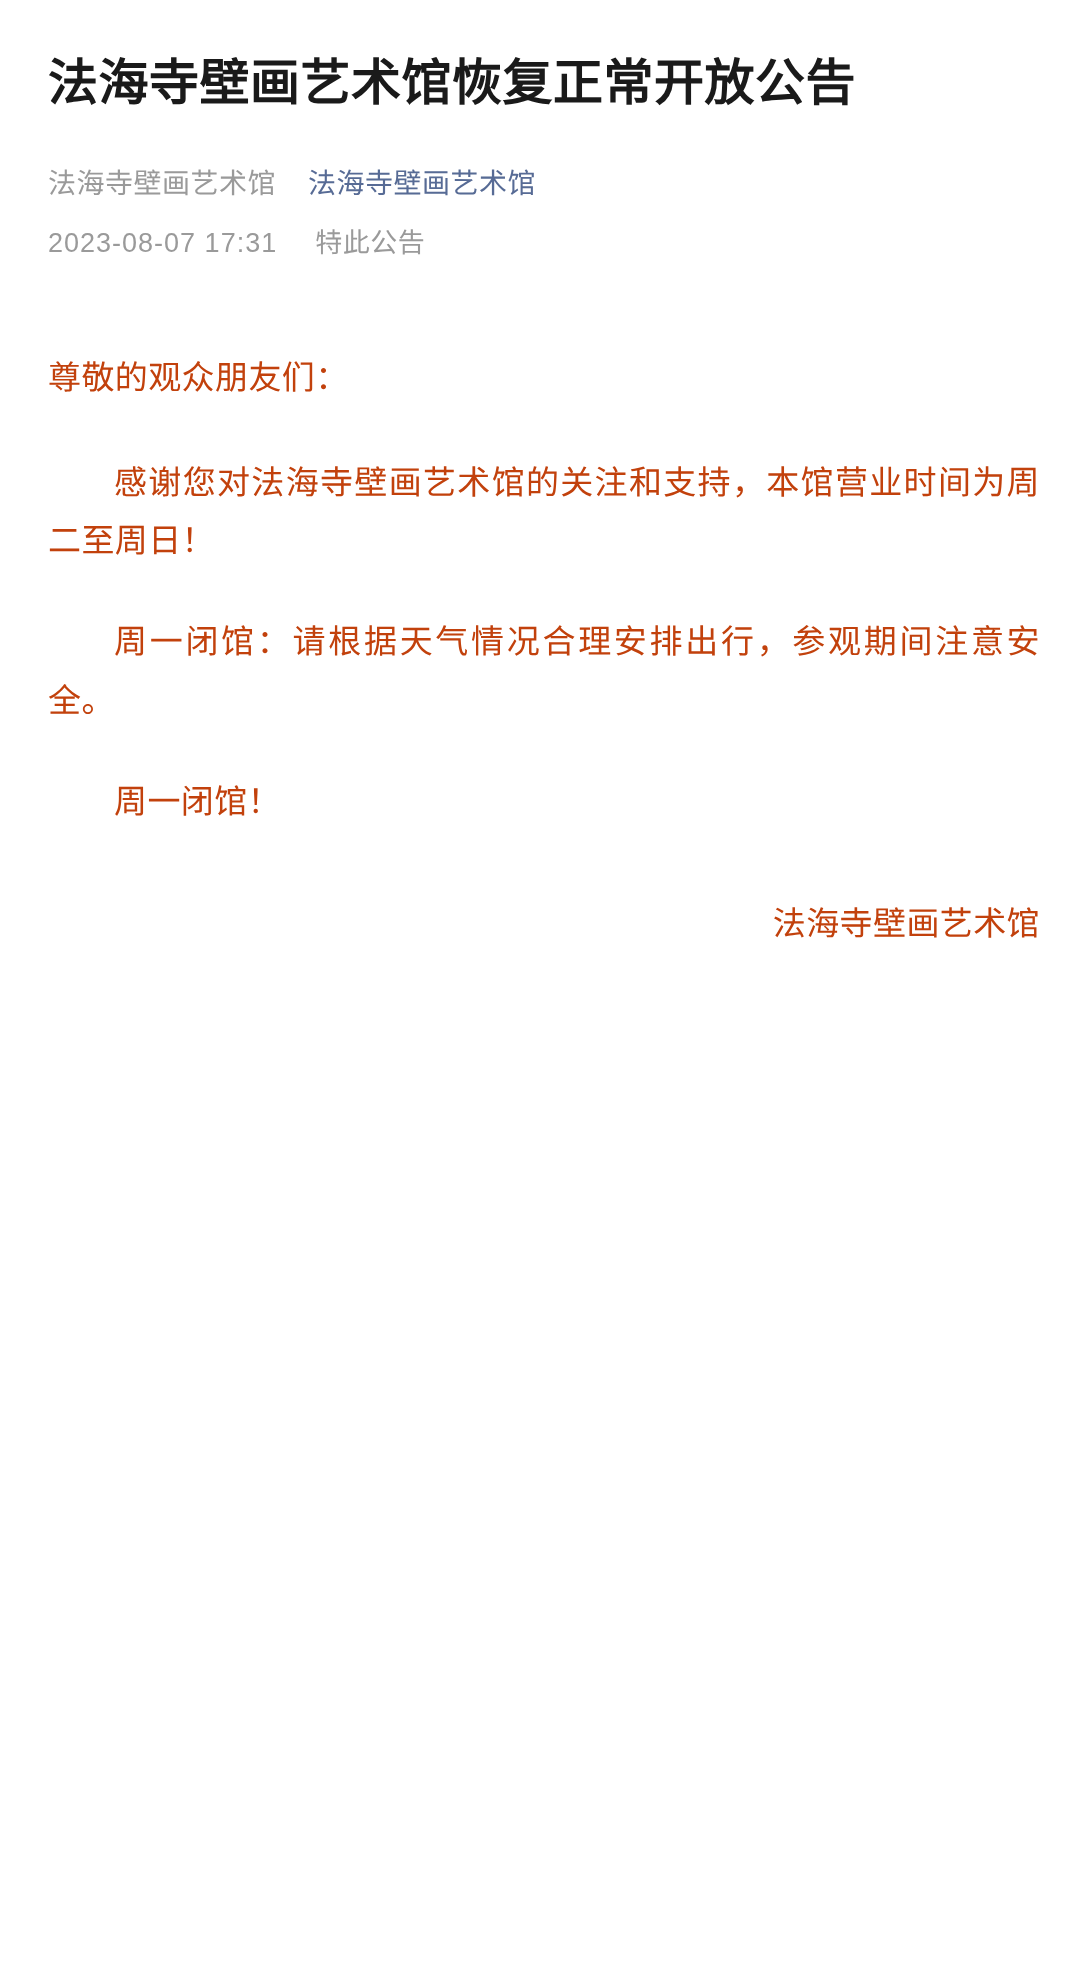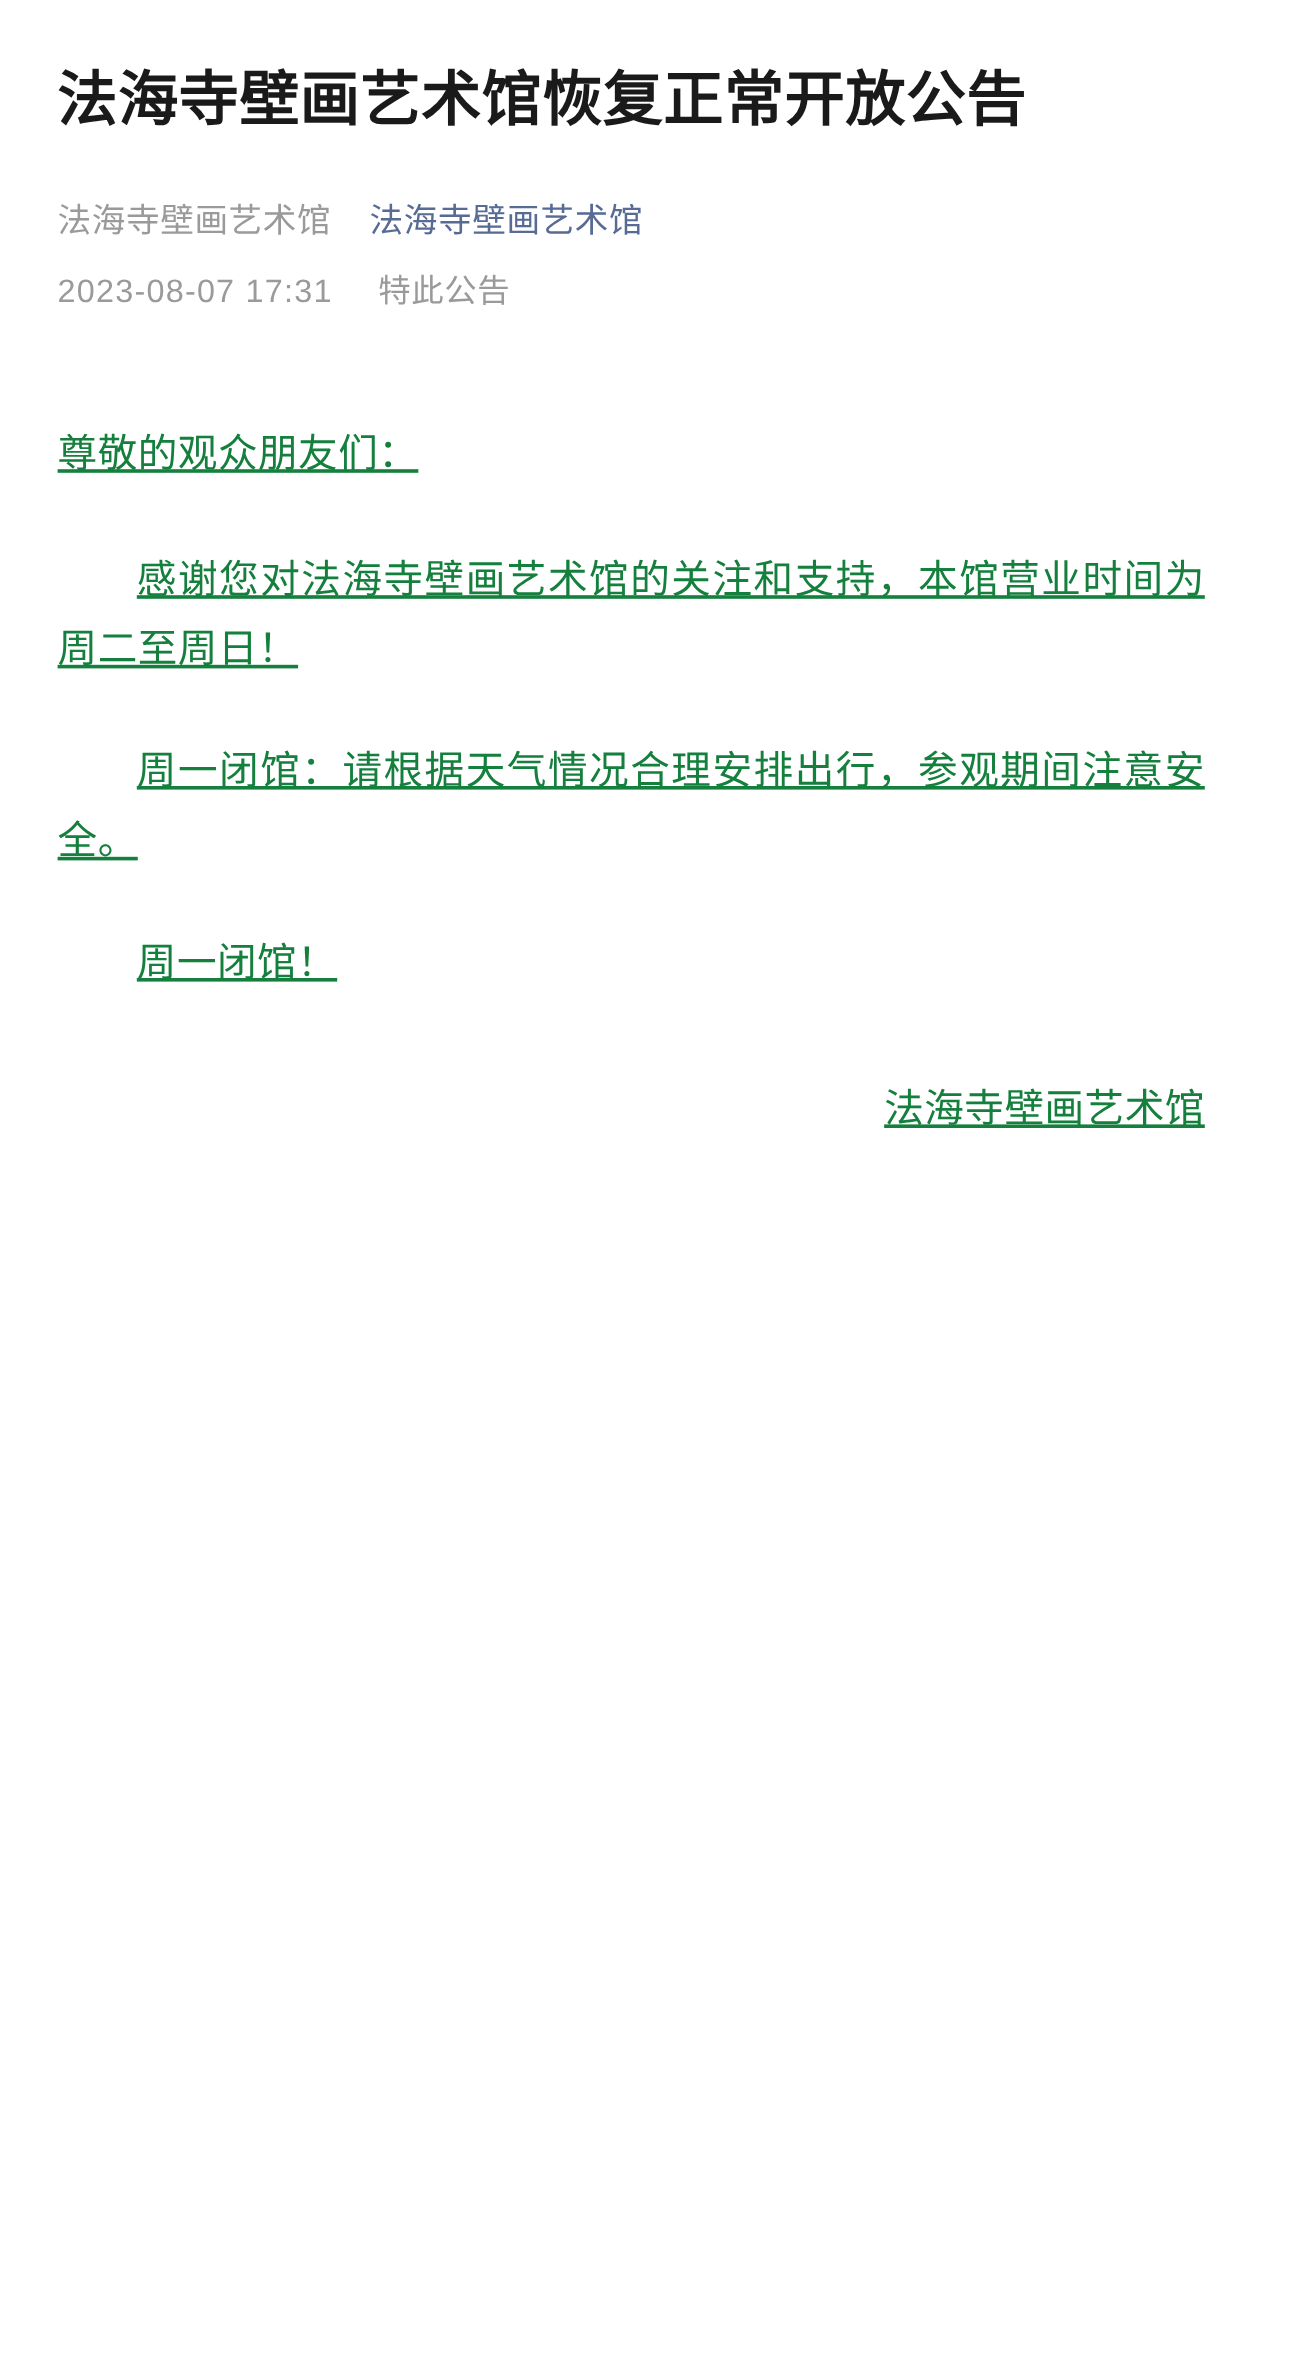--- a/index.html
+++ b/index.html
@@ -12,21 +12,21 @@
     width: 1080px;
     min-height: 1961px;
     font-family: "Liberation Sans", "DejaVu Sans", sans-serif;
     color: #1a1a1a;
     -webkit-font-smoothing: antialiased;
   }
   .page {
     width: 1080px;
     min-height: 1961px;
     box-sizing: border-box;
-    padding: 40px 64px 40px 48px;
+    padding: 40px 40px 40px 48px;
     background: #ffffff;
   }
 
   
   .article-title {
     font-size: 50px;
     line-height: 1.40;
     font-weight: 700;
     letter-spacing: 0.5px;
     color: #1a1a1a;
@@ -67,26 +67,25 @@
     letter-spacing: 0.5px;
   }
 
   
   .article-body {
     margin-top: 86px;
   }
   .para {
     font-size: 33px;
     line-height: 1.78;
-    color: #15803d;
-    margin: 0 12px 42px 0;
+    color: #c2410c;
+    margin: 0 0 42px 0;
     text-align: justify;
     text-justify: inter-ideograph;
     letter-spacing: 0.4px;
-    text-decoration: underline;
   }
   .para.indent {
     text-indent: 2em;
   }
   .para.salutation {
     margin-bottom: 46px;
   }
   .para.notice-main {
     margin-bottom: 48px;
   }

